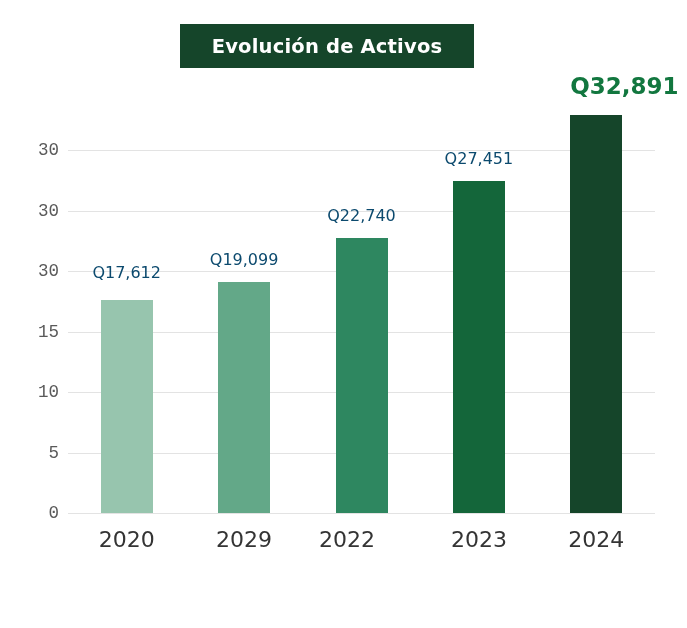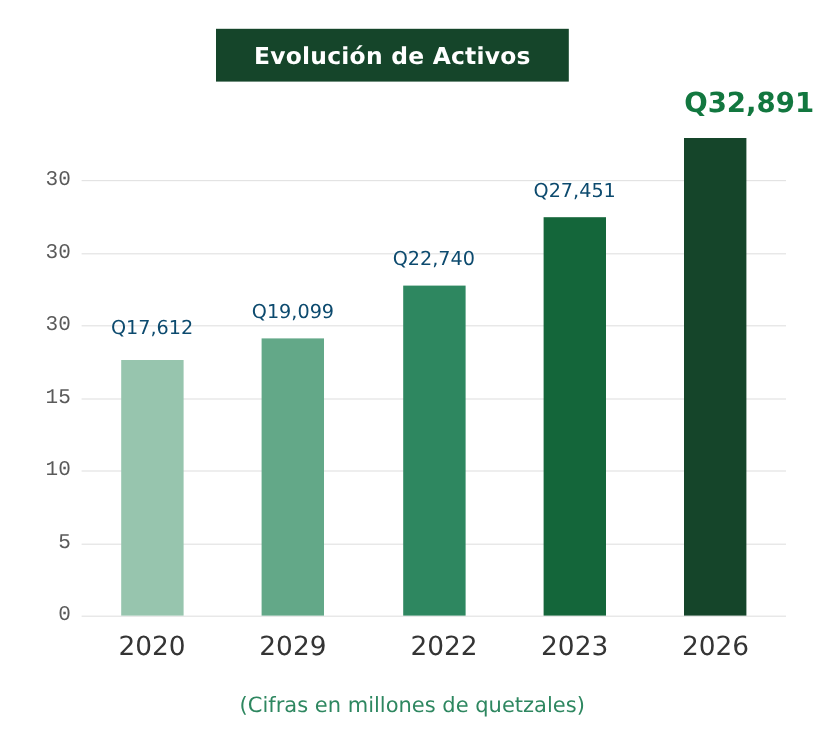--- a/index.html
+++ b/index.html
@@ -161,24 +161,23 @@
       <div class="gridline" style="top: 0px;"></div>
       <div class="tick-label" style="top: 0px;">30</div>
       <div class="bar" style="left: 32.7px; width: 52px; height: 213.105px; background: rgb(151, 197, 174);"></div>
       <div class="bar-value-label" style="left: 58.7px; top: 113px;">Q17,612</div>
       <div class="x-tick-label" style="left: 58.7px;">2020</div>
       <div class="bar" style="left: 150.1px; width: 52px; height: 231.098px; background: rgb(99, 168, 136);"></div>
       <div class="bar-value-label" style="left: 176.1px; top: 99.9021px;">Q19,099</div>
       <div class="x-tick-label" style="left: 176.1px;">2029</div>
       <div class="bar" style="left: 267.5px; width: 52px; height: 275.154px; background: rgb(46, 135, 96);"></div>
       <div class="bar-value-label" style="left: 293.5px; top: 55.846px; text-align: right;">Q22,740</div>
-      <div class="x-tick-label" style="left: 302px;">2022</div>
+      <div class="x-tick-label" style="left: 279px;">2022</div>
       <div class="bar" style="left: 384.9px; width: 52px; height: 332.157px; background: rgb(20, 102, 58);"></div>
       <div class="bar-value-label" style="left: 410.9px; top: -1.1571px;">Q27,451</div>
       <div class="x-tick-label" style="left: 410.9px; text-align: right;">2023</div>
       <div class="bar" style="left: 502.3px; width: 52px; height: 397.981px; background: rgb(21, 69, 42);"></div>
       <div class="bar-value-label highlight" style="left: 528.3px; top: -76.9811px;">Q32,891</div>
-      <div class="x-tick-label" style="left: 528.3px;">2026</div>
+      <div class="x-tick-label" style="left: 528.3px;">2024</div>
     </div>
 
-  <div id="footer-caption">(Cifras en millones de quetzales)</div>
 
 </div>
 
 </body></html>

